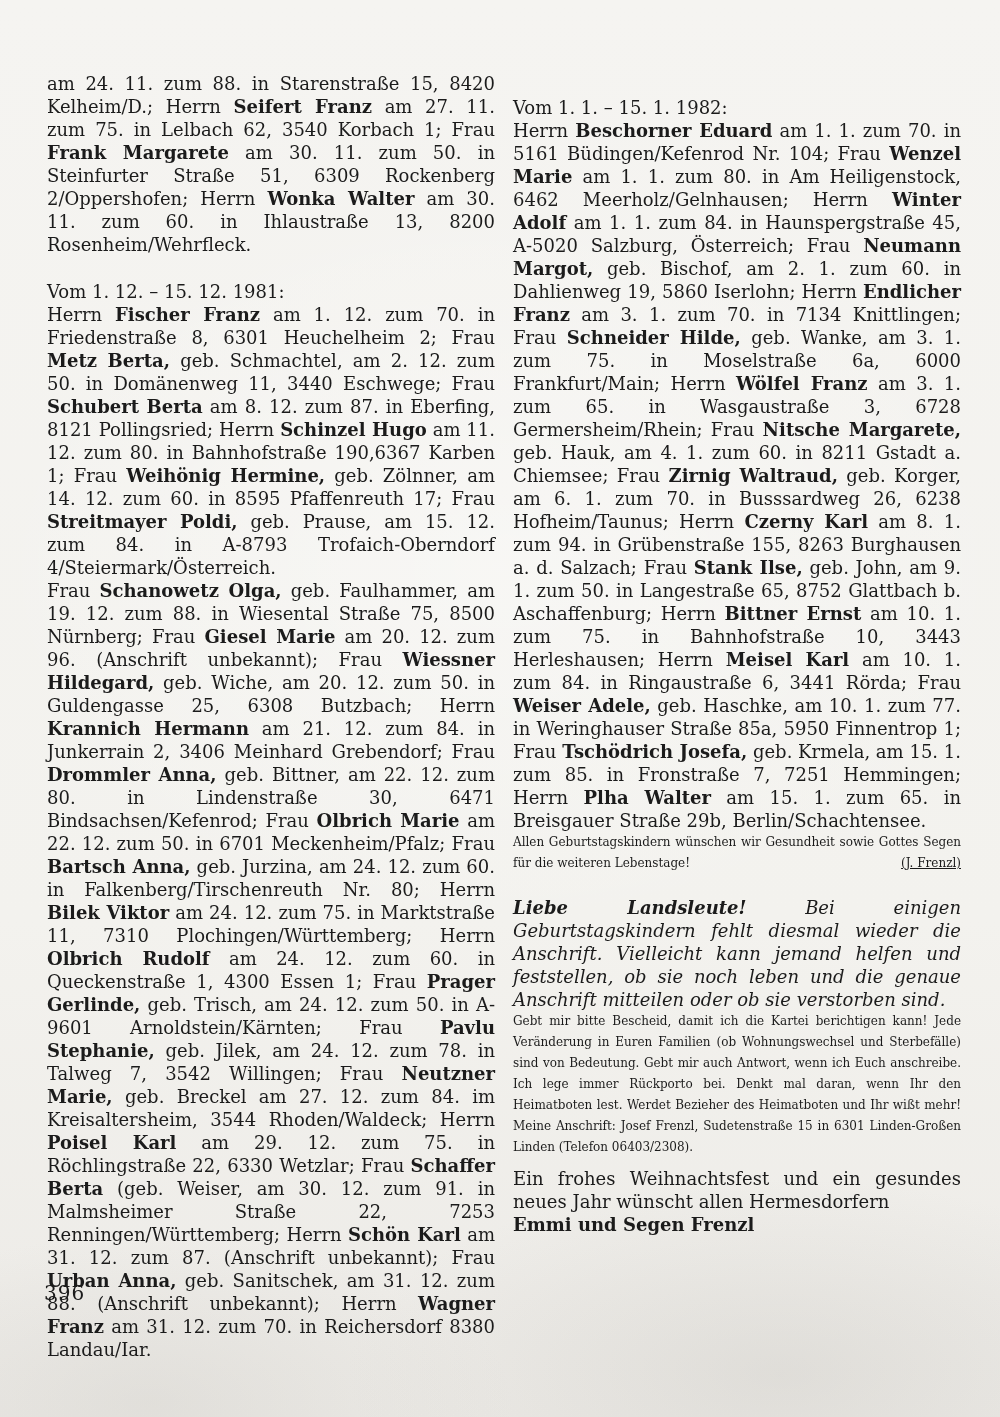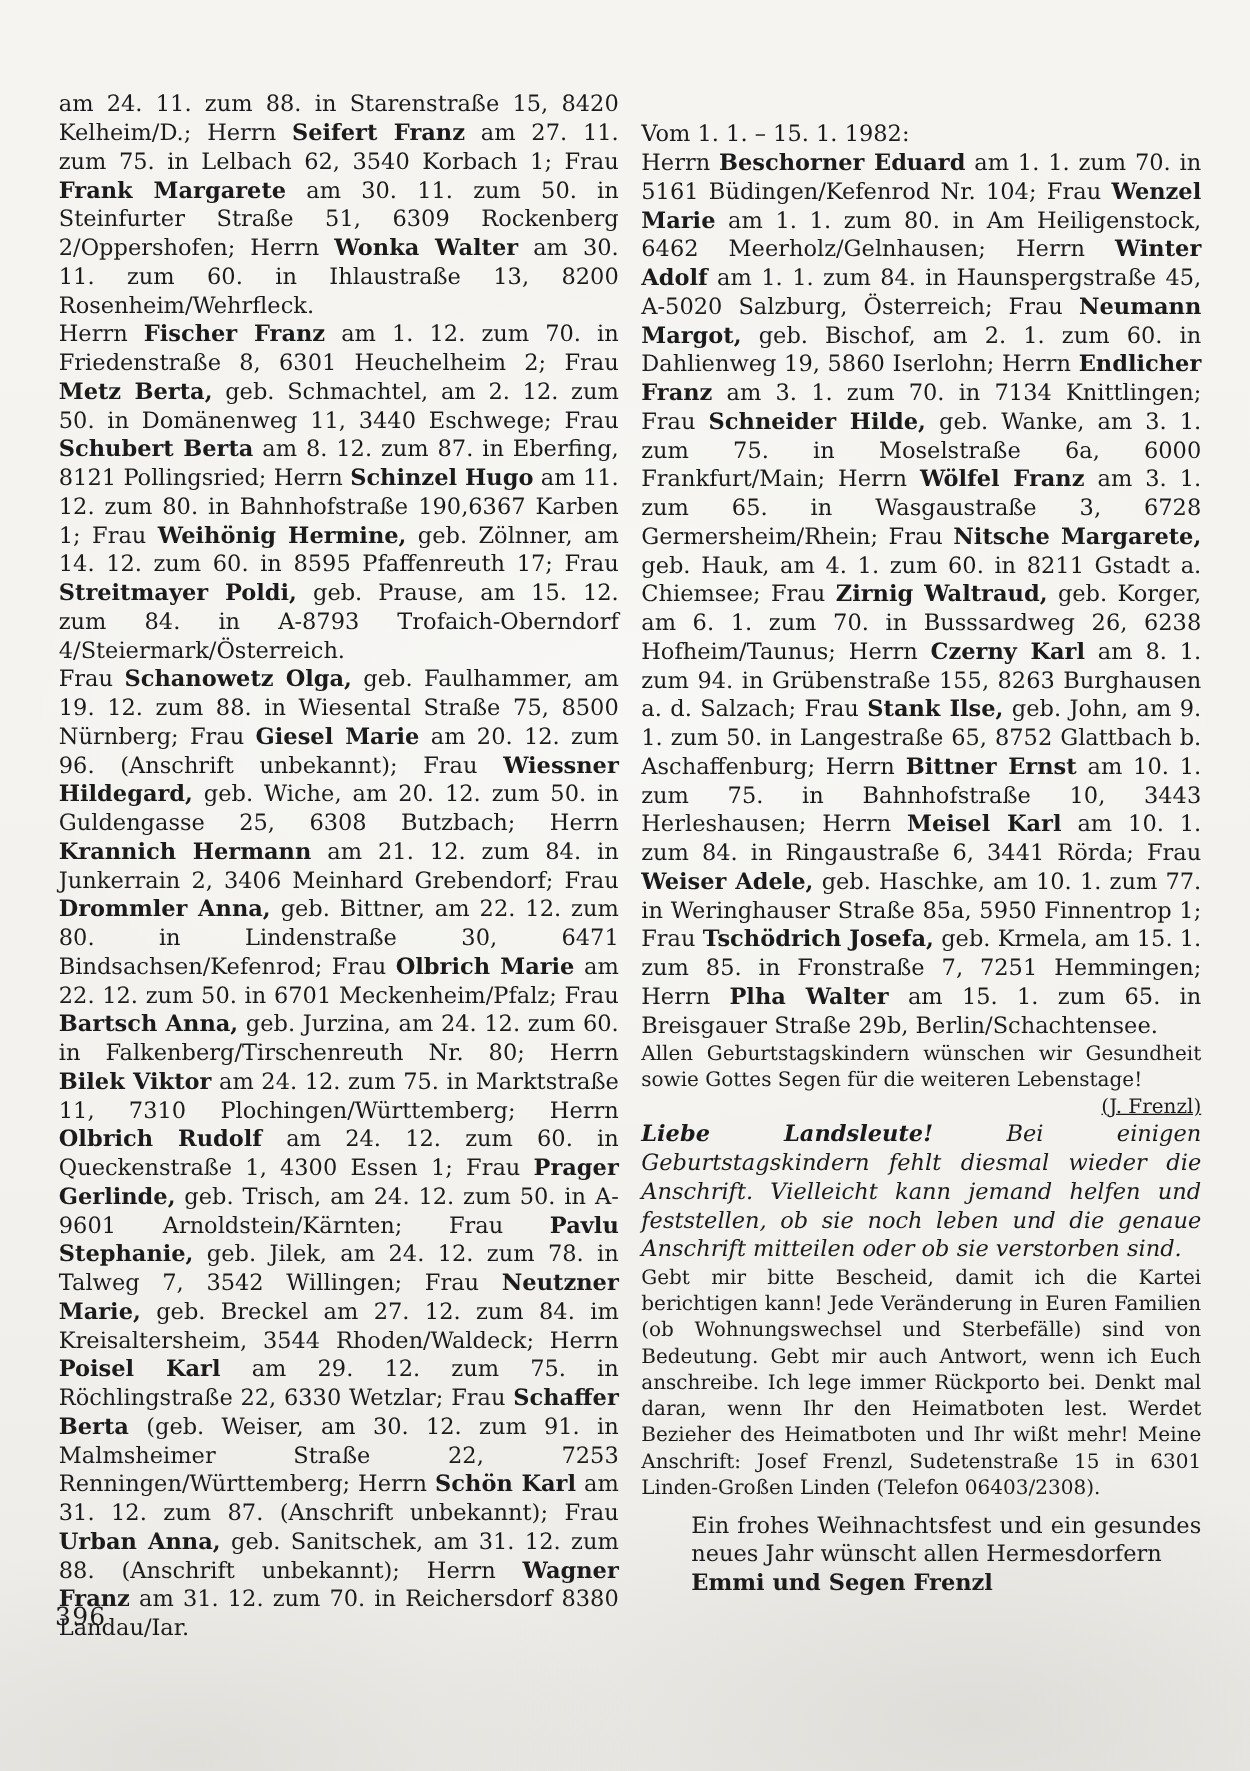--- a/index.html
+++ b/index.html
@@ -27,37 +27,38 @@
     line-height:23px;
     text-align:justify;
     hyphens:auto;
     -webkit-hyphens:auto;
   }
   .col-left  { left:47px; }
   .col-right { left:513px; }
   .block { text-align:justify; }
   .block.heading { margin-top:24px; }
   .block.gap-lg  { margin-top:22px;font-style:italic; }
-  .block.gap-sm  { margin-top:9px;margin-left:40px; }
-  .block.small   { font-size:16px; line-height:21px; }
+  .block.gap-sm  { margin-top:9px; }
+  .block.small   { font-size:12px; line-height:21px; }
   .b   { font-weight:bold; }
   .sig { float:right;text-decoration:underline; }
   .page-number {
     position:absolute;
     left:44px; top:1281px;
     font-size:20px;
     letter-spacing:1px;
   }
 </style>
 </head>
 <body style="color: rgb(27, 27, 27);">
 
 <div class="page">
   <div class="col col-left">
       <div class="block paragraph"><span class="">am 24. 11. zum 88. in Starenstraße 15, 8420 Kelheim/D.; Herrn </span><span class="b ">Seifert Franz</span><span class=""> am 27. 11. zum 75. in Lelbach 62, 3540 Korbach 1; Frau </span><span class="b ">Frank Margarete</span><span class=""> am 30. 11. zum 50. in Steinfurter Straße 51, 6309 Rockenberg 2/Oppershofen; Herrn </span><span class="b ">Wonka Walter</span><span class=""> am 30. 11. zum 60. in Ihlaustraße 13, 8200 Rosenheim/Wehrfleck.</span></div>
+      <div class="block heading"><span class="">Vom 1. 12. – 15. 12. 1981:</span></div>
       <div class="block paragraph"><span class="">Herrn </span><span class="b ">Fischer Franz</span><span class=""> am 1. 12. zum 70. in Friedenstraße 8, 6301 Heuchelheim 2; Frau </span><span class="b ">Metz Berta,</span><span class=""> geb. Schmachtel, am 2. 12. zum 50. in Domänenweg 11, 3440 Eschwege; Frau </span><span class="b ">Schubert Berta</span><span class=""> am 8. 12. zum 87. in Eberfing, 8121 Pollingsried; Herrn </span><span class="b ">Schinzel Hugo</span><span class=""> am 11. 12. zum 80. in Bahnhofstraße 190,6367 Karben 1; Frau </span><span class="b ">Weihönig Hermine,</span><span class=""> geb. Zölnner, am 14. 12. zum 60. in 8595 Pfaffenreuth 17; Frau </span><span class="b ">Streitmayer Poldi,</span><span class=""> geb. Prause, am 15. 12. zum 84. in A-8793 Trofaich-Oberndorf 4/Steiermark/Österreich.</span></div>
       <div class="block paragraph"><span class="">Frau </span><span class="b ">Schanowetz Olga,</span><span class=""> geb. Faulhammer, am 19. 12. zum 88. in Wiesental Straße 75, 8500 Nürnberg; Frau </span><span class="b ">Giesel Marie</span><span class=""> am 20. 12. zum 96. (Anschrift unbekannt); Frau </span><span class="b ">Wiessner Hildegard,</span><span class=""> geb. Wiche, am 20. 12. zum 50. in Guldengasse 25, 6308 Butzbach; Herrn </span><span class="b ">Krannich Hermann</span><span class=""> am 21. 12. zum 84. in Junkerrain 2, 3406 Meinhard Grebendorf; Frau </span><span class="b ">Drommler Anna,</span><span class=""> geb. Bittner, am 22. 12. zum 80. in Lindenstraße 30, 6471 Bindsachsen/Kefenrod; Frau </span><span class="b ">Olbrich Marie</span><span class=""> am 22. 12. zum 50. in 6701 Meckenheim/Pfalz; Frau </span><span class="b ">Bartsch Anna,</span><span class=""> geb. Jurzina, am 24. 12. zum 60. in Falkenberg/Tirschenreuth Nr. 80; Herrn </span><span class="b ">Bilek Viktor</span><span class=""> am 24. 12. zum 75. in Marktstraße 11, 7310 Plochingen/Württemberg; Herrn </span><span class="b ">Olbrich Rudolf</span><span class=""> am 24. 12. zum 60. in Queckenstraße 1, 4300 Essen 1; Frau </span><span class="b ">Prager Gerlinde,</span><span class=""> geb. Trisch, am 24. 12. zum 50. in A-9601 Arnoldstein/Kärnten; Frau </span><span class="b ">Pavlu Stephanie,</span><span class=""> geb. Jilek, am 24. 12. zum 78. in Talweg 7, 3542 Willingen; Frau </span><span class="b ">Neutzner Marie,</span><span class=""> geb. Breckel am 27. 12. zum 84. im Kreisaltersheim, 3544 Rhoden/Waldeck; Herrn </span><span class="b ">Poisel Karl</span><span class=""> am 29. 12. zum 75. in Röchlingstraße 22, 6330 Wetzlar; Frau </span><span class="b ">Schaffer Berta</span><span class=""> (geb. Weiser, am 30. 12. zum 91. in Malmsheimer Straße 22, 7253 Renningen/Württemberg; Herrn </span><span class="b ">Schön Karl</span><span class=""> am 31. 12. zum 87. (Anschrift unbekannt); Frau </span><span class="b ">Urban Anna,</span><span class=""> geb. Sanitschek, am 31. 12. zum 88. (Anschrift unbekannt); Herrn </span><span class="b ">Wagner Franz</span><span class=""> am 31. 12. zum 70. in Reichersdorf 8380 Landau/Iar.</span></div>
     </div>
   <div class="col col-right">
       <div class="block heading"><span class="">Vom 1. 1. – 15. 1. 1982:</span></div>
       <div class="block paragraph"><span class="">Herrn </span><span class="b ">Beschorner Eduard</span><span class=""> am 1. 1. zum 70. in 5161 Büdingen/Kefenrod Nr. 104; Frau </span><span class="b ">Wenzel Marie</span><span class=""> am 1. 1. zum 80. in Am Heiligenstock, 6462 Meerholz/Gelnhausen; Herrn </span><span class="b ">Winter Adolf</span><span class=""> am 1. 1. zum 84. in Haunspergstraße 45, A-5020 Salzburg, Österreich; Frau </span><span class="b ">Neumann Margot,</span><span class=""> geb. Bischof, am 2. 1. zum 60. in Dahlienweg 19, 5860 Iserlohn; Herrn </span><span class="b ">Endlicher Franz</span><span class=""> am 3. 1. zum 70. in 7134 Knittlingen; Frau </span><span class="b ">Schneider Hilde,</span><span class=""> geb. Wanke, am 3. 1. zum 75. in Moselstraße 6a, 6000 Frankfurt/Main; Herrn </span><span class="b ">Wölfel Franz</span><span class=""> am 3. 1. zum 65. in Wasgaustraße 3, 6728 Germersheim/Rhein; Frau </span><span class="b ">Nitsche Margarete,</span><span class=""> geb. Hauk, am 4. 1. zum 60. in 8211 Gstadt a. Chiemsee; Frau </span><span class="b ">Zirnig Waltraud,</span><span class=""> geb. Korger, am 6. 1. zum 70. in Busssardweg 26, 6238 Hofheim/Taunus; Herrn </span><span class="b ">Czerny Karl</span><span class=""> am 8. 1. zum 94. in Grübenstraße 155, 8263 Burghausen a. d. Salzach; Frau </span><span class="b ">Stank Ilse,</span><span class=""> geb. John, am 9. 1. zum 50. in Langestraße 65, 8752 Glattbach b. Aschaffenburg; Herrn </span><span class="b ">Bittner Ernst</span><span class=""> am 10. 1. zum 75. in Bahnhofstraße 10, 3443 Herleshausen; Herrn </span><span class="b ">Meisel Karl</span><span class=""> am 10. 1. zum 84. in Ringaustraße 6, 3441 Rörda; Frau </span><span class="b ">Weiser Adele,</span><span class=""> geb. Haschke, am 10. 1. zum 77. in Weringhauser Straße 85a, 5950 Finnentrop 1; Frau </span><span class="b ">Tschödrich Josefa,</span><span class=""> geb. Krmela, am 15. 1. zum 85. in Fronstraße 7, 7251 Hemmingen; Herrn </span><span class="b ">Plha Walter</span><span class=""> am 15. 1. zum 65. in Breisgauer Straße 29b, Berlin/Schachtensee.</span></div>
       <div class="block paragraph small"><span class="">Allen Geburtstagskindern wünschen wir Gesundheit sowie Gottes Segen für die weiteren Lebenstage!</span><span class="sig">(J. Frenzl)</span></div>
       <div class="block paragraph gap-lg"><span class="b ">Liebe Landsleute!</span><span class=""> Bei einigen Geburtstagskindern fehlt diesmal wieder die Anschrift. Vielleicht kann jemand helfen und feststellen, ob sie noch leben und die genaue Anschrift mitteilen oder ob sie verstorben sind.</span></div>
       <div class="block paragraph small"><span class="">Gebt mir bitte Bescheid, damit ich die Kartei berichtigen kann! Jede Veränderung in Euren Familien (ob Wohnungswechsel und Sterbefälle) sind von Bedeutung. Gebt mir auch Antwort, wenn ich Euch anschreibe. Ich lege immer Rückporto bei. Denkt mal daran, wenn Ihr den Heimatboten lest. Werdet Bezieher des Heimatboten und Ihr wißt mehr! Meine Anschrift: Josef Frenzl, Sudetenstraße 15 in 6301 Linden-Großen Linden (Telefon 06403/2308).</span></div>
       <div class="block paragraph gap-sm"><span class="">Ein frohes Weihnachtsfest und ein gesundes neues Jahr wünscht allen Hermesdorfern</span><br><span class="b ">Emmi und Segen Frenzl</span></div>

